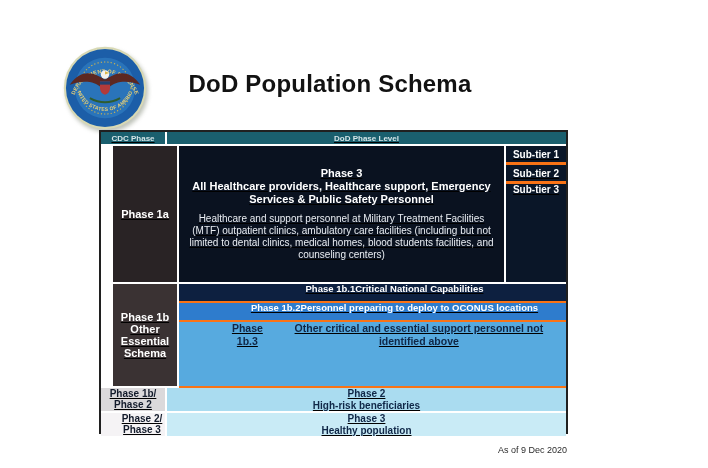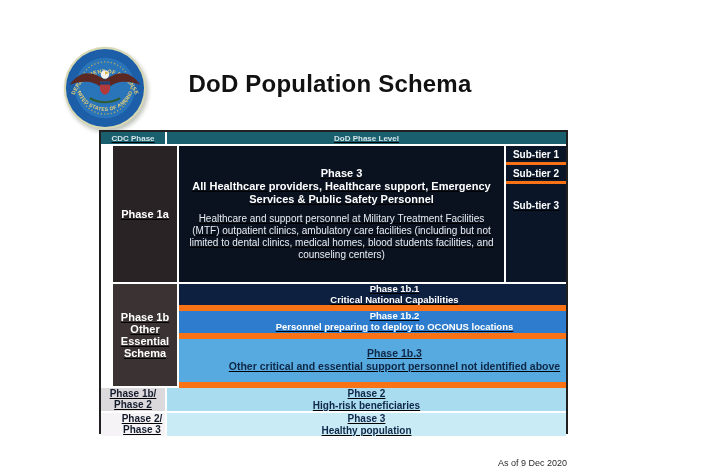--- a/index.html
+++ b/index.html
@@ -58,28 +58,28 @@
   .subtier-col{
     width:60px;background:#0a1628;display:flex;flex-direction:column;
     border-bottom:2px solid #ffffff;
   }
   .subtier{
     color:#ffffff;font-size:10px;text-align:center;
     border-bottom:3px solid #f97316;
     display:flex;align-items:center;justify-content:center;
     flex:0 0 19px;
   }
-  .subtier:last-child{flex:1;align-items:flex-start;padding-top:16px;border-bottom:none;}
+  .subtier:last-child{flex:1;align-items:flex-start;padding-top:0;border-bottom:none;}
 
   .sec2{display:flex;flex:0 0 104px;}
   .cdc-1b{background:#3a3233;border-bottom:2px solid #ffffff;font-size:11px;}
   .sec2-rows{flex:1;display:flex;flex-direction:column;}
   .row-1b{
-    text-align:center;display:flex;flex-direction:column;justify-content:center;
-    line-height:1.12;border-bottom:6px solid #f97316;padding-left:44px;
+    text-align:center;display:flex;flex-direction:row;justify-content:center;
+    line-height:1.12;border-bottom:2px solid #f97316;padding-left:44px;
   }
   .row-1b1{flex:0 0 19px;background:#0d2040;color:#ffffff;font-size:9.5px;}
   .row-1b2{flex:0 0 19px;background:#2e7ccd;color:#ffffff;font-size:9.5px;}
   .row-1b3{flex:1;background:#57aadf;color:#0f2747;font-size:10.5px;line-height:1.25;}
 
   .brow{display:flex;flex:0 0 25px;}
   .brow:last-child{flex:0 0 23px;}
   .brow .cdc-b{
     width:66px;color:#131b2b;font-size:10px;line-height:1.08;
     display:flex;flex-direction:column;align-items:center;justify-content:center;
@@ -90,21 +90,21 @@
   .brow .main-b{
     flex:1;color:#0f2747;font-size:10px;line-height:1.12;text-align:center;
     display:flex;flex-direction:column;justify-content:center;
     border-bottom:2px solid #ffffff;
   }
   .main-p2{background:#aadcf0;}
   .main-p3{background:#c9ebf6;border-bottom:none !important;}
 
   
   .footer{
-    position:absolute;left:498px;top:458px;width:160px;
+    position:absolute;left:498px;top:445px;width:160px;
     font-size:9px;color:#2b2b2b;font-weight:normal;text-align:left;
   }
 </style>
 </head>
 <body>
 
 <div class="page">
 
   <div class="seal">
     <svg viewBox="0 0 100 100">

